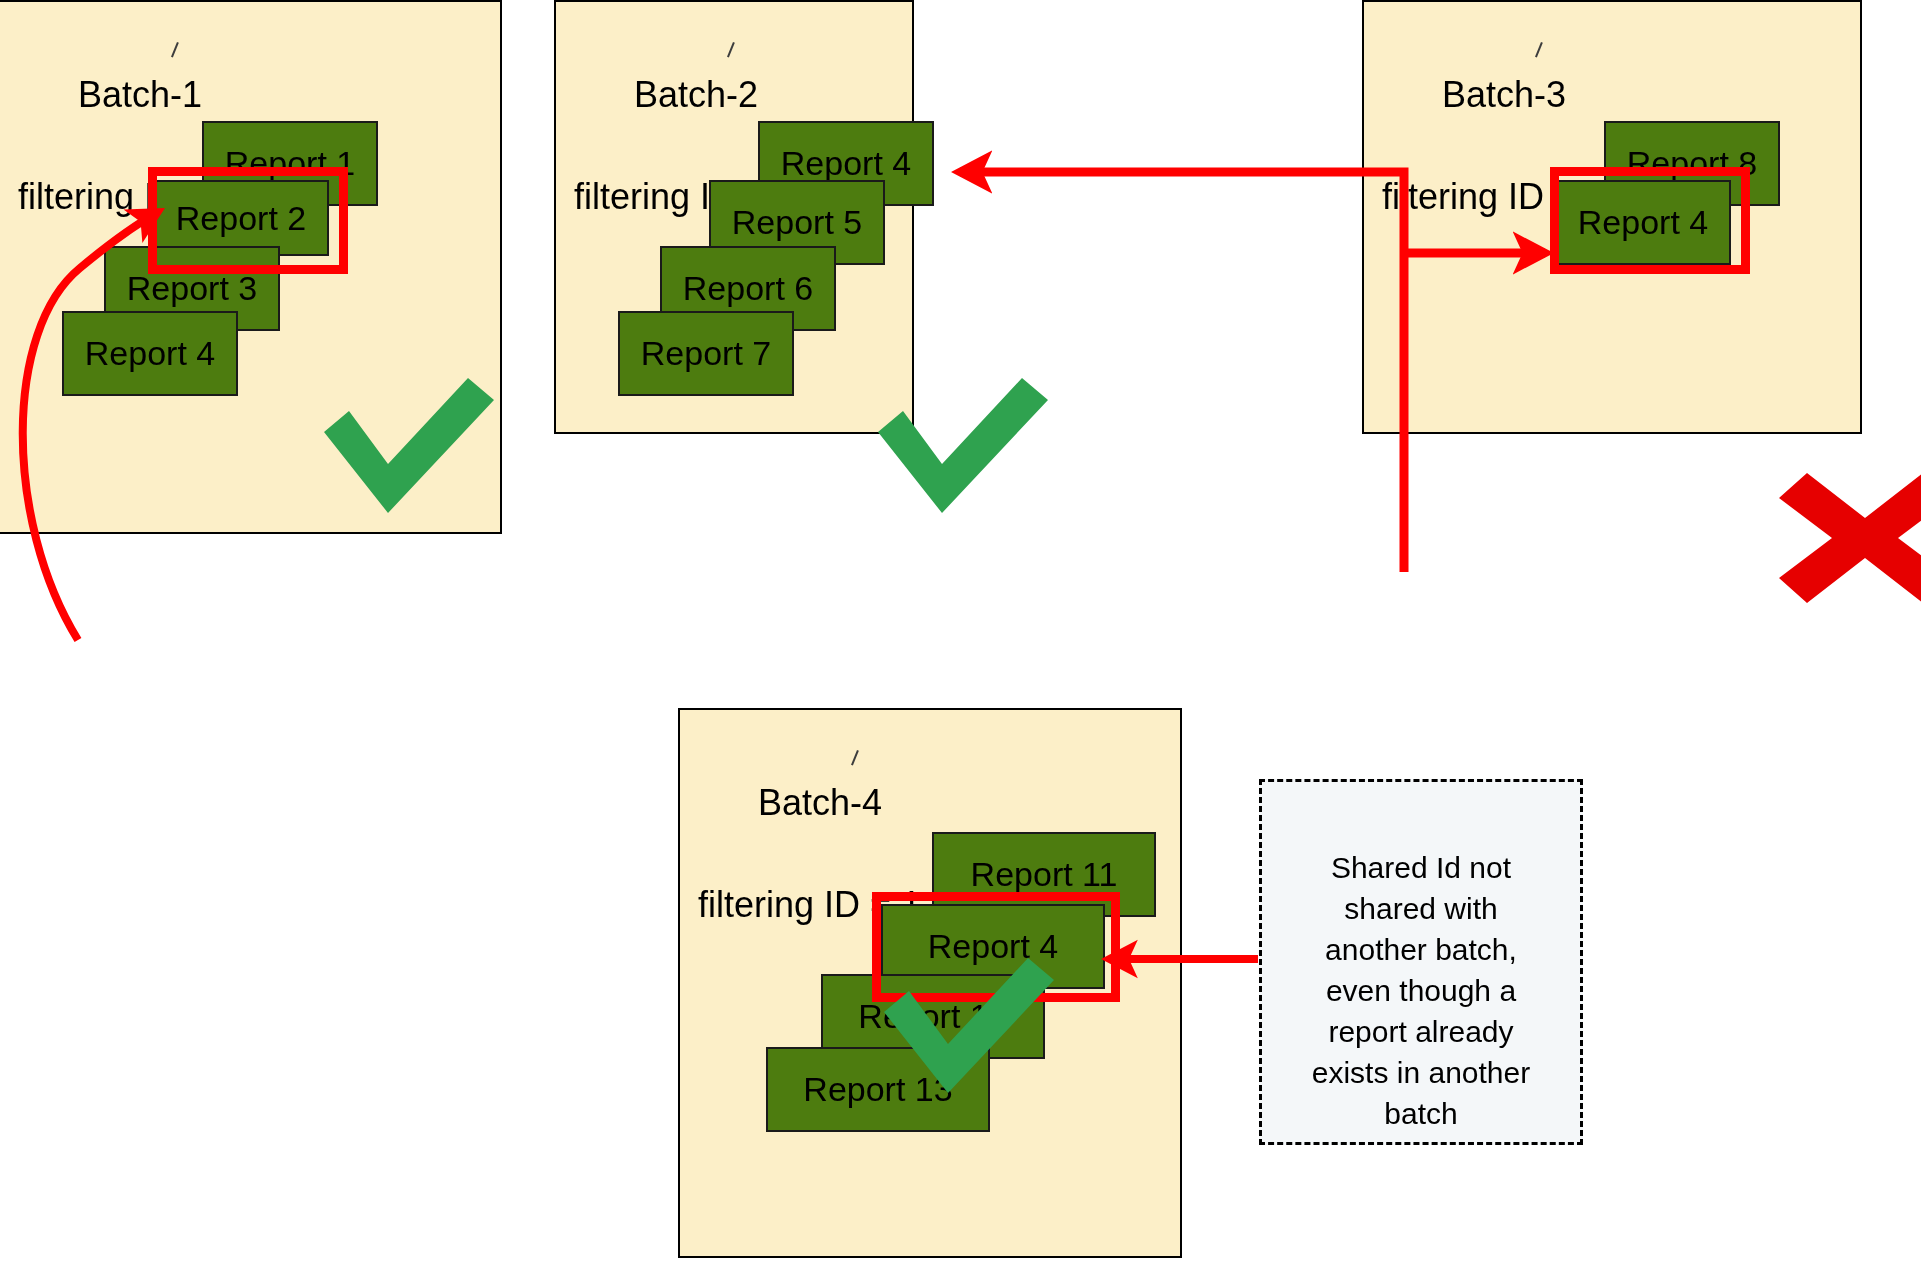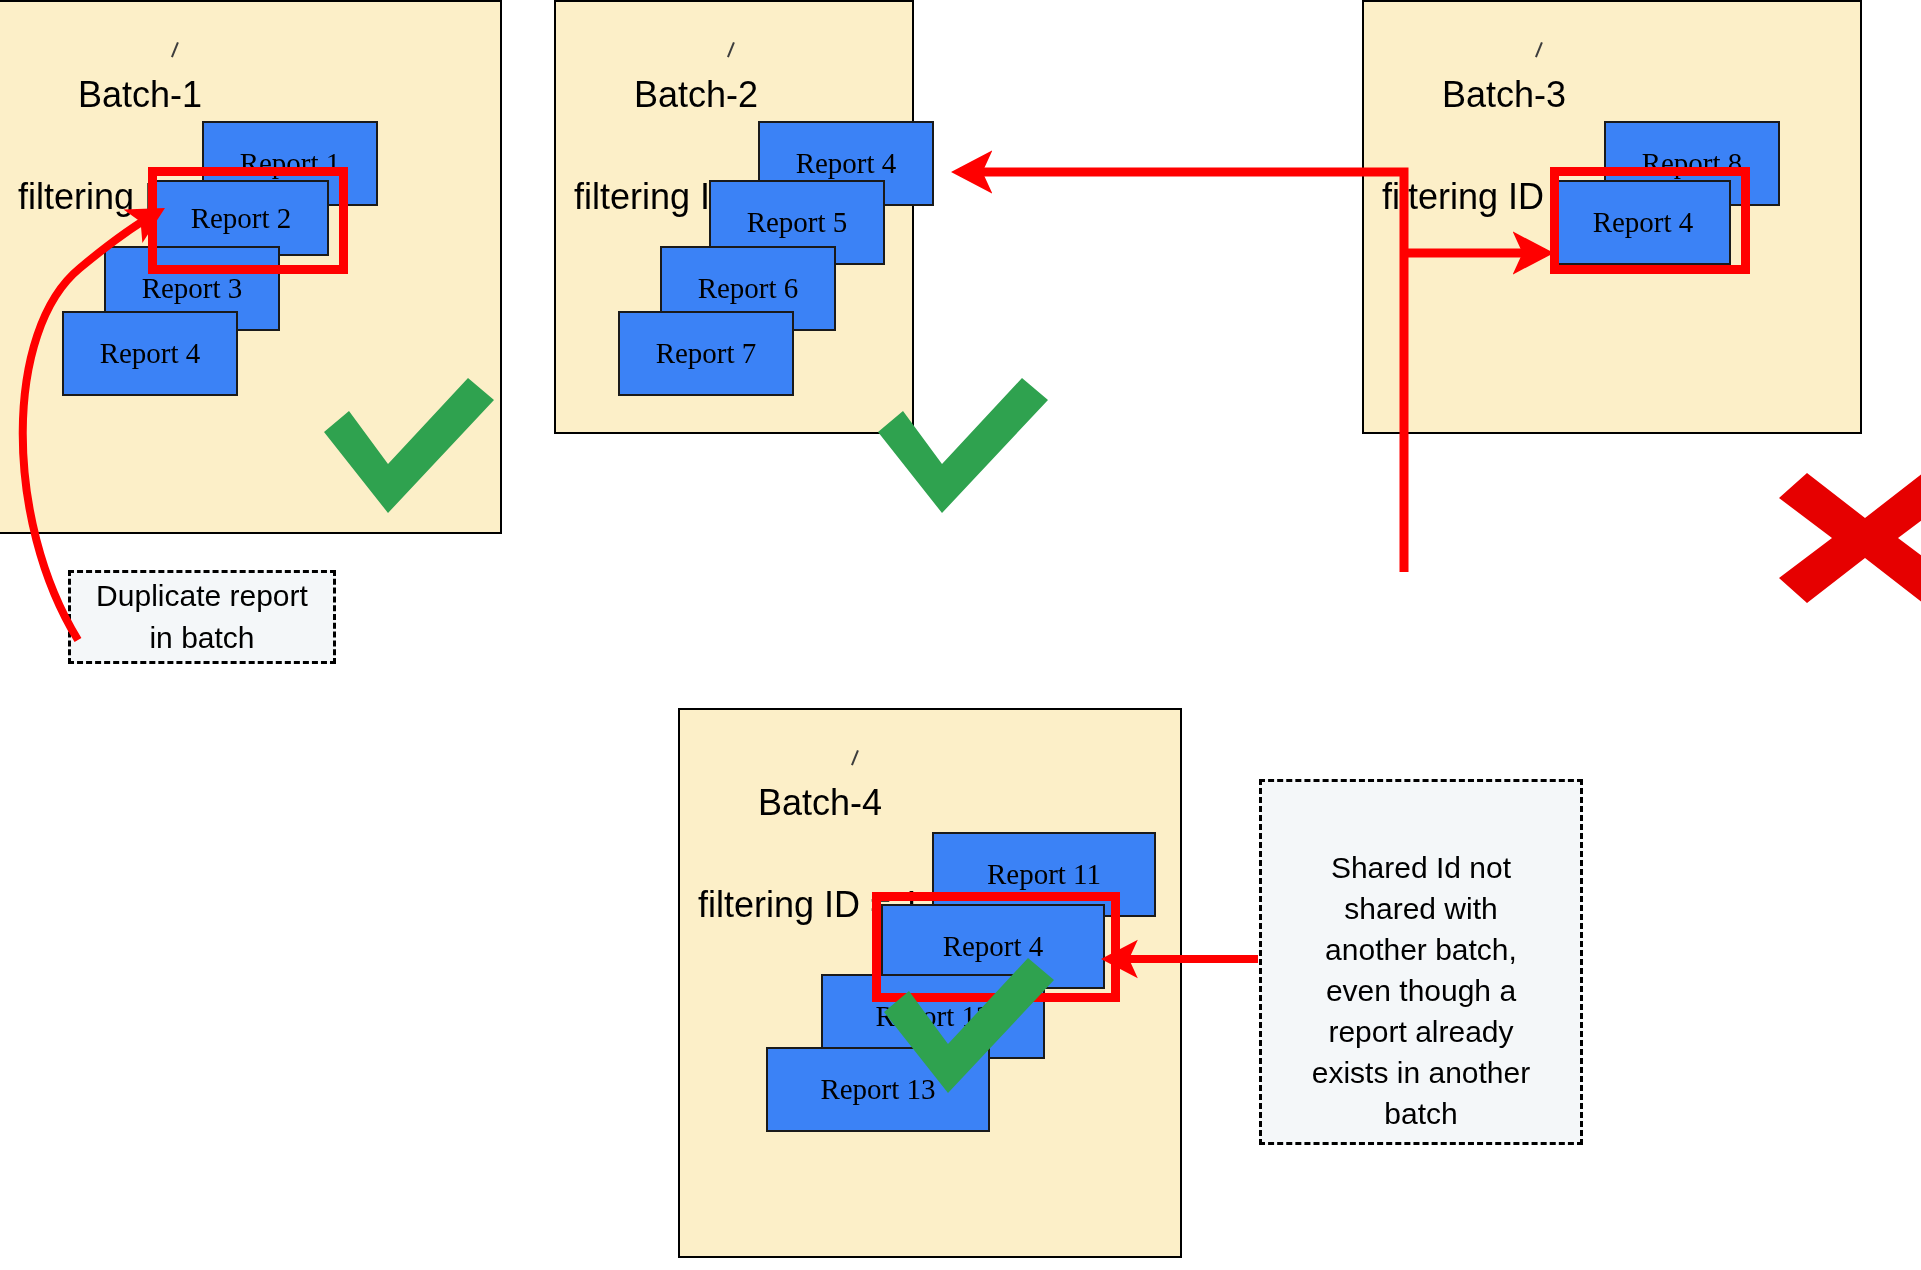--- a/index.html
+++ b/index.html
@@ -46,30 +46,29 @@
     width: 2px;
     height: 16px;
     background: #3d3d3d;
     transform: rotate(22deg);
     transform-origin: top left;
   }
 
   
   .report {
     position: absolute;
-    background: #3b82f6;
+    background: #4d7c0f;
     border: 2px solid #1a1a1a;
     box-sizing: border-box;
-    font-size: 29px;
+    font-size: 34px;
     color: #000000;
     display: flex;
     align-items: center;
     justify-content: center;
     white-space: nowrap;
-    font-family: Liberation Serif, serif;
   }
 
   
   .highlight-rect {
     position: absolute;
     border: 9px solid #FF0000;
     box-sizing: border-box;
     background: transparent;
   }
 
@@ -153,26 +152,20 @@
     <div class="tick-mark" style="left:177px; top:40px;"></div>
 
     <div class="report" style="left:252px; top:122px; width:224px; height:85px;">Report 11</div>
     <div class="report" style="left:201px; top:194px; width:224px; height:85px;">Report 4</div>
     <div class="report" style="left:141px; top:264px; width:224px; height:85px;">Report 12</div>
     <div class="report" style="left:86px; top:337px; width:224px; height:85px;">Report 13</div>
 
     <div class="highlight-rect" style="left:192px; top:182px; width:248px; height:110px;"></div>
   </div>
 
-  <div class="callout" style="left:68px; top:570px; width:268px; height:94px;">
-    <div>
-      <span>Duplicate report</span><br>
-      <span>in batch</span>
-    </div>
-  </div>
 
 
   <div class="callout tall" style="left:1259px; top:779px; width:324px; height:366px;align-items:flex-end;">
     <div>
       <span>Shared Id not</span><br>
       <span>shared with</span><br>
       <span>another batch,</span><br>
       <span>even though a</span><br>
       <span>report already</span><br>
       <span>exists in another</span><br>

